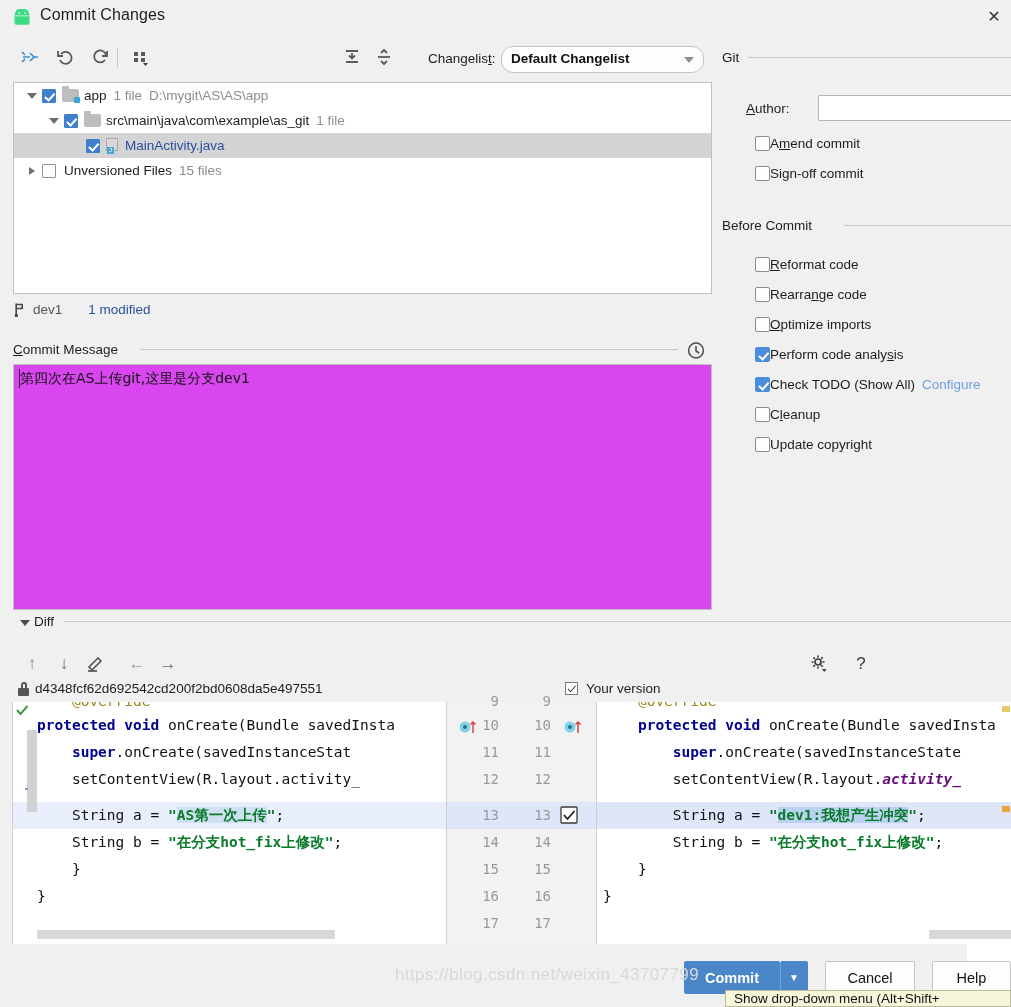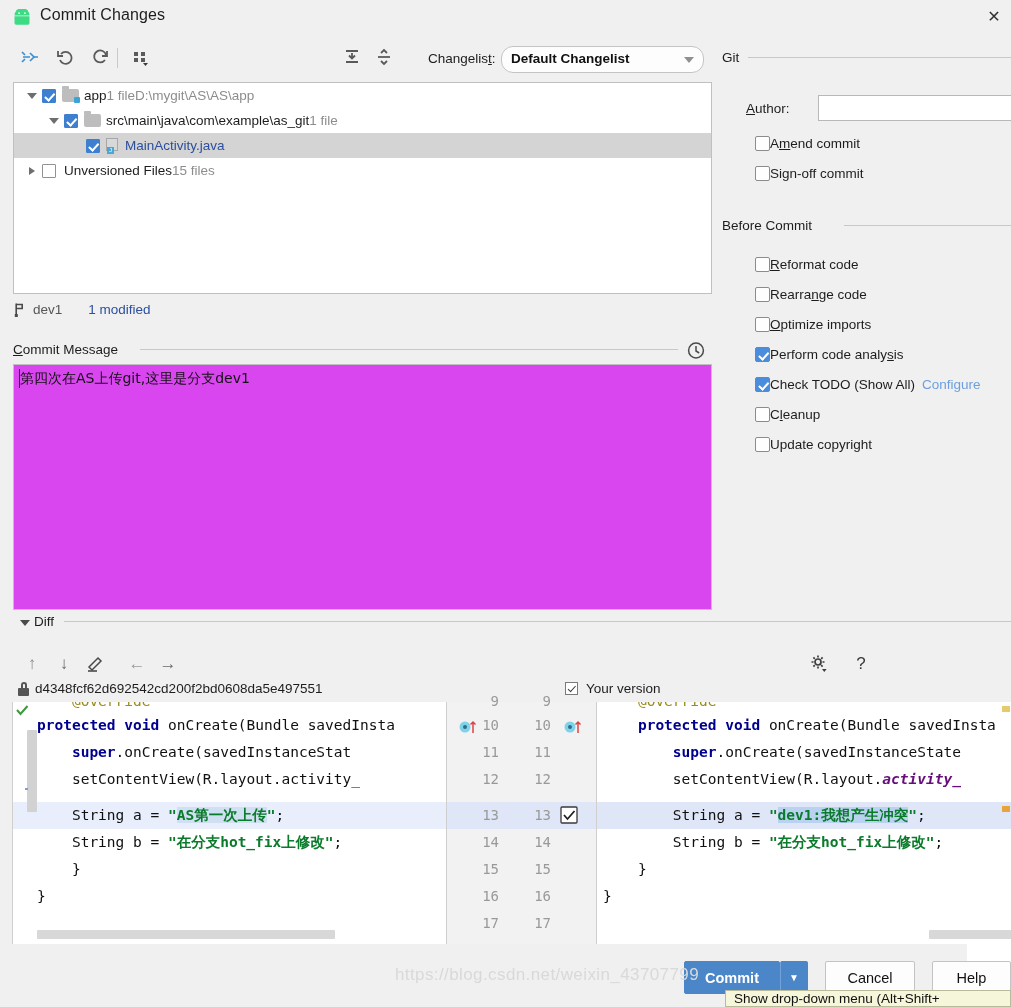--- a/index.html
+++ b/index.html
@@ -46,21 +46,21 @@
   .cb.on{background:#3e7fcf;border-color:#3e7fcf;}
   .cb.on:after{content:"";position:absolute;left:4px;top:1px;width:3.5px;height:7.5px;border:solid #fff;border-width:0 2px 2px 0;transform:rotate(42deg);}
   .fld{width:17px;height:13px;background:#bdbdbd;border-radius:1px 2px 2px 2px;position:relative;flex:none;margin:0 5px 0 6px;}
   .fld:before{content:"";position:absolute;left:0;top:-3px;width:7px;height:3px;background:#bdbdbd;border-radius:1px 1px 0 0;}
   .fld.mod:after{content:"";position:absolute;right:-1px;bottom:-1px;width:6px;height:6px;background:#38a4d8;border-radius:1px;}
   .jfile{width:14px;height:15px;position:relative;flex:none;margin:0 5px 0 6px;}
   .jfile .pg{position:absolute;left:0;top:0;width:12px;height:13px;background:#d8d8d8;border:1px solid #a8a8a8;box-sizing:border-box;}
   .jfile .j{position:absolute;left:1px;bottom:-1px;width:7px;height:7px;background:#4aa8d8;color:#fff;font-size:6px;line-height:7px;text-align:center;font-family:"Liberation Sans",sans-serif;}
   .nm{color:#1d1d1d;}
   .nm.link{color:#2b4f9e;}
-  .sub{color:#8d8d8d;}
+  .sub{color:#8d8d8d;margin-left:7px;}
 
   
   .branchbar{position:absolute;left:13px;top:298px;width:699px;height:22px;display:flex;align-items:center;font-size:13.5px;}
   .branch-name{color:#555;margin-left:6px;}
   .mod-count{color:#2b4f9e;margin-left:26px;}
 
   
   .sectitle{position:absolute;font-size:13.5px;color:#1d1d1d;background:#f0f0f0;padding-right:8px;z-index:2;}
   .secline{position:absolute;height:1px;background:#c8c8c8;}
   .msgbox{

